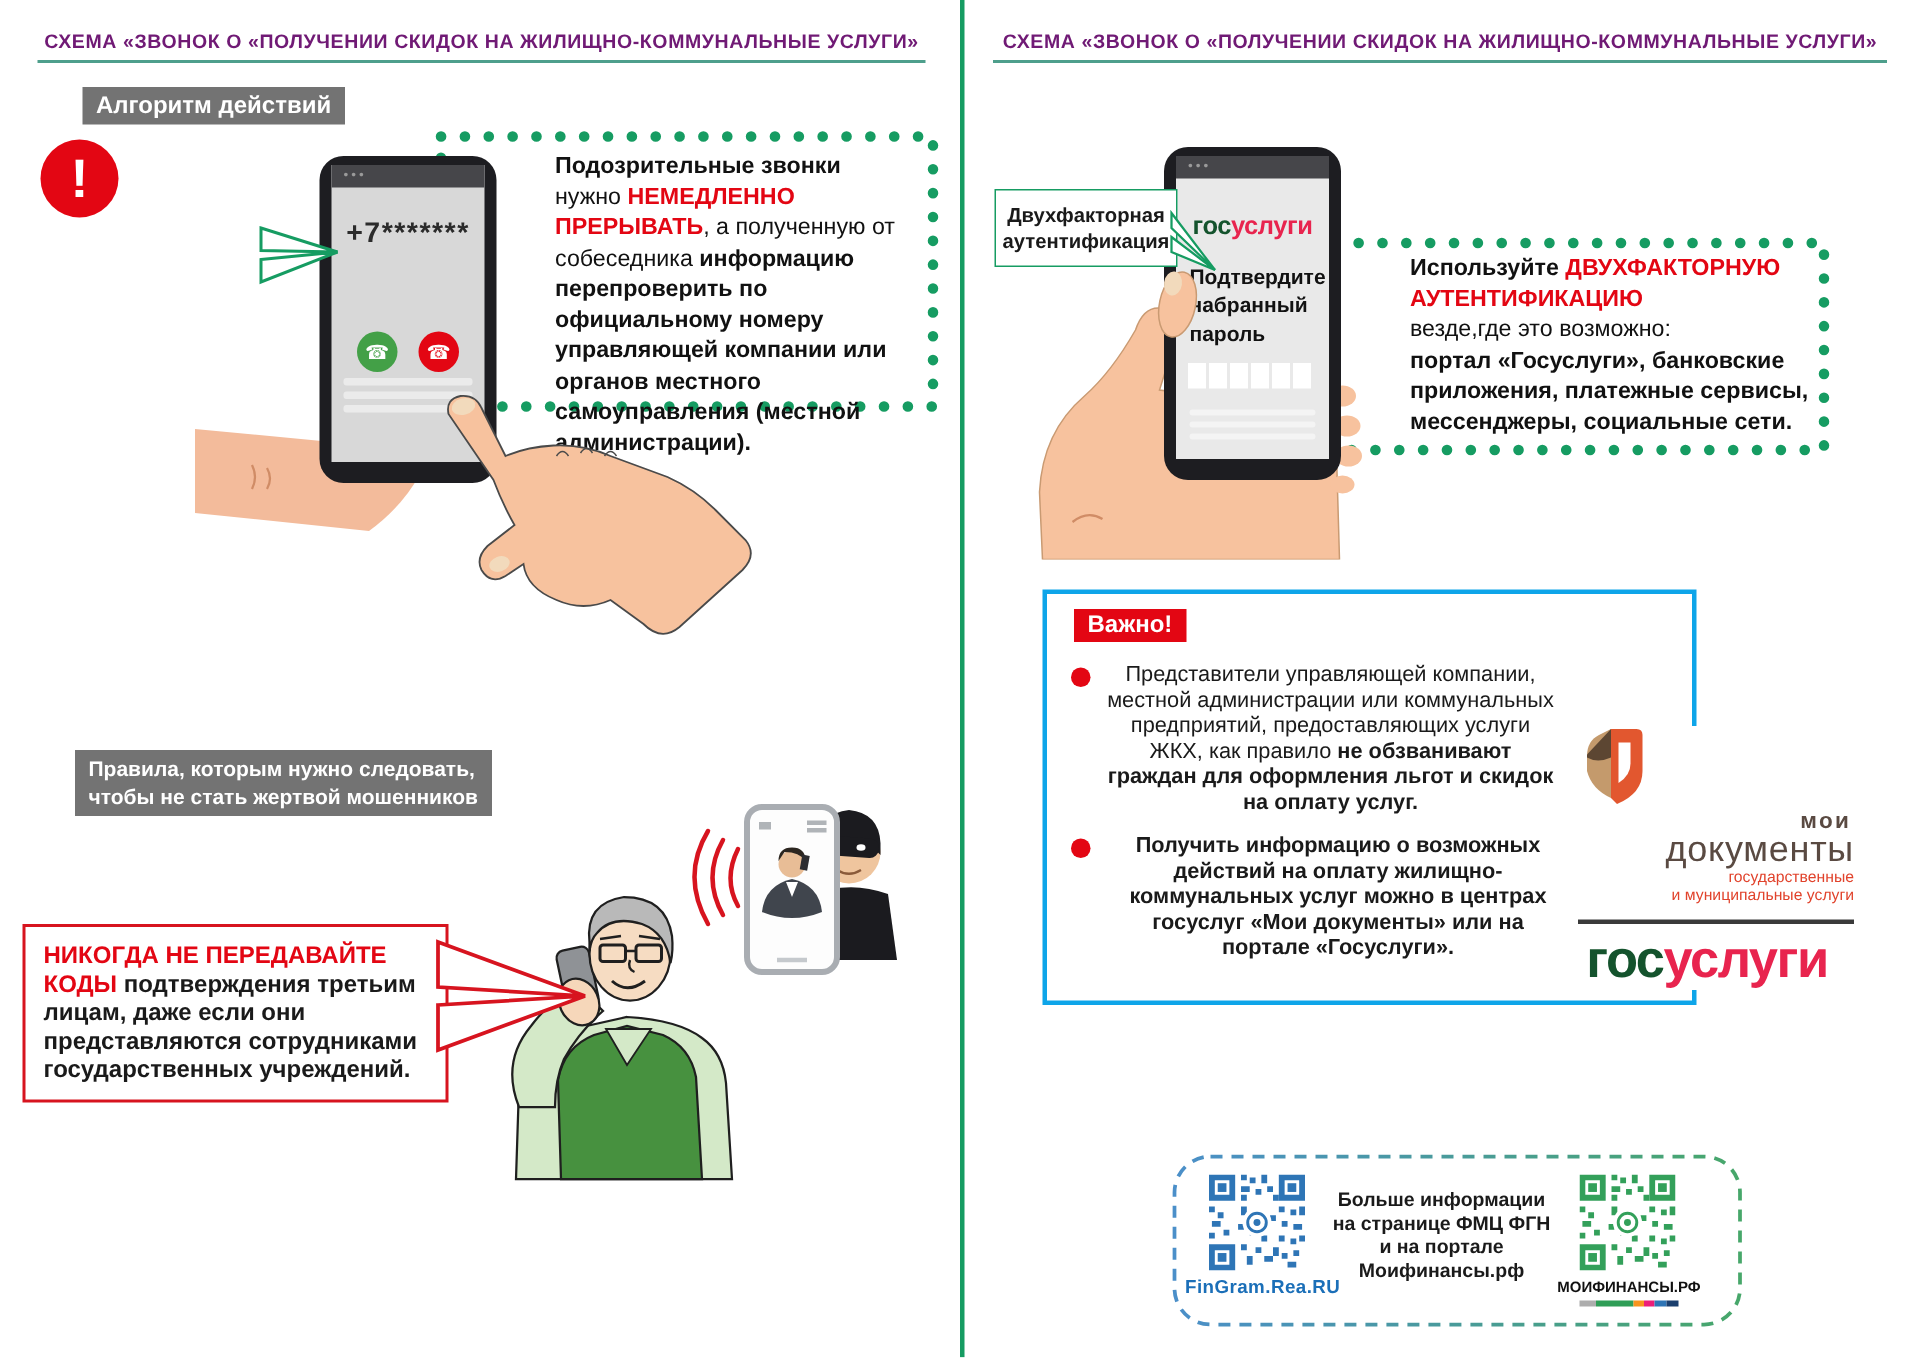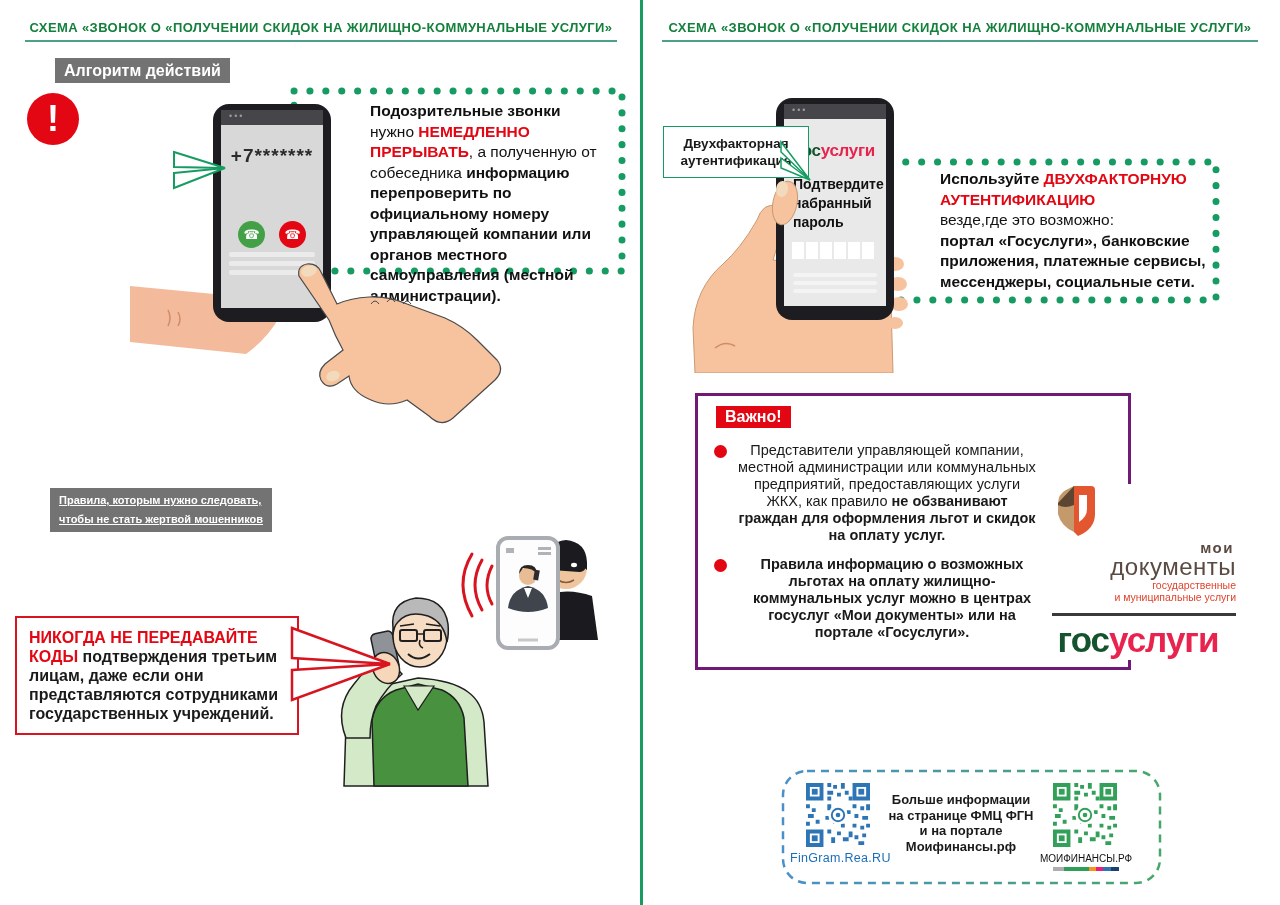--- a/index.html
+++ b/index.html
@@ -1,20 +1,20 @@
 <!DOCTYPE html>
 <html><head>
 <meta charset="utf-8">
 <style>
   html,body{margin:0;padding:0;background:#fff;}
   .canvas{position:relative;width:1280px;height:905px;background:#fff;overflow:hidden;
           font-family:"Liberation Sans",sans-serif;color:#1a1a1a;}
   .abs{position:absolute;}
   
-  .hdr{font-size:13px;font-weight:bold;letter-spacing:.4px;color:#15803d;text-align:center;}
+  .hdr{font-size:13px;font-weight:bold;letter-spacing:.4px;color:#701a75;text-align:center;}
   .hdr-line{height:2px;background:#4e9f8c;}
   .vdivider{width:3px;background:#169c62;}
   
   .badge{background:#737373;color:#fff;font-weight:bold;font-size:16px;line-height:19px;padding:3px 9px;}
   
   .excl{width:52px;height:52px;border-radius:50%;background:#e30613;color:#fff;display:flex;
         align-items:center;justify-content:center;font-size:36px;font-weight:bold;}
   .bubble{background:#fff;border:2px solid #169c62;z-index:6;}
   .bubble.red{border:2.5px solid #d7141f;}
   .ptr{z-index:7;pointer-events:none;}
@@ -32,36 +32,36 @@
   .slines div{height:5px;border-radius:2px;background:#ebebeb;margin:4px auto 0 auto;width:86px;}
   .slines.lite div{background:#f4f4f4;width:84px;height:4px;}
   .gos-logo-sm{margin-top:22px;text-align:center;font-weight:bold;font-size:17px;letter-spacing:-.3px;}
   .prompt{margin:14px 0 0 9px;width:92px;font-size:14px;font-weight:600;line-height:19px;color:#111;}
   .pwrow{display:flex;gap:2px;margin:10px 8px 0 8px;}
   .pwrow div{width:12px;height:17px;background:#fff;}
   
   .advice{font-size:15.5px;line-height:20.5px;color:#111;z-index:2;}
   .advice b{font-weight:bold;} .advice .rd{color:#e30613;font-weight:bold;}
   
-  .impbox{border:3px solid #701a75;z-index:2;}
+  .impbox{border:3px solid #0ea5e9;z-index:2;}
   .impbadge{position:absolute;left:18px;top:10px;background:#e30613;color:#fff;font-weight:bold;
             font-size:16px;padding:2px 9px;}
   .bullet{display:flex;margin:0 0 12px 0;}
   .bullet .dot{flex:0 0 13px;width:13px;height:13px;border-radius:50%;background:#e30613;margin:3px 10px 0 0;}
   .bullet p{margin:0;font-size:14.5px;line-height:17px;}
   
   .moi-text{text-align:right;color:#5a4a42;line-height:1;}
   .moi-text .l1{font-weight:bold;font-size:15px;letter-spacing:1.5px;}
   .moi-text .l2{font-size:24px;letter-spacing:.5px;}
   .moi-sub{color:#e1432c;font-size:10.5px;line-height:12px;text-align:right;}
   .gos-big{font-weight:bold;font-size:35px;letter-spacing:-1px;text-align:center;}
   .blue{color:#14532d;} .crimson{color:#e8244e;}
   
   .ftext{font-size:13px;font-weight:bold;line-height:15.5px;text-align:center;z-index:4;}
-  .qrcap{font-weight:normal;text-align:center;z-index:4;}
+  .qrcap{font-weight:bold;text-align:center;z-index:4;}
   .colorbar{display:flex;height:4px;z-index:4;}
   .colorbar div{height:4px;}
   .z1{z-index:1}.z2{z-index:2}.z5{z-index:5}
 </style>
 </head>
 <body>
 
 <div class="canvas">
 
   <svg width="0" height="0" style="position:absolute">
@@ -138,21 +138,21 @@
     <ellipse cx="24" cy="11" rx="8" ry="5.5" fill="#f2dabc" transform="rotate(-15 24 11)"></ellipse>
     <ellipse cx="48" cy="116" rx="7" ry="5" fill="#f2dabc" transform="rotate(-20 48 116)"></ellipse>
     <path d="M86,44 Q90,38 94,44 M102,42 Q106,36 110,42 M118,44 Q122,38 126,44" stroke="#4a4a4a" stroke-width="1" fill="none"></path>
   </svg>
 
   <svg class="abs ptr" style="left:172px;top:140px;" width="60" height="60">
     <polygon points="2,12 53,28 2,27" fill="#fff" stroke="#169c62" stroke-width="2"></polygon>
     <polygon points="2,33 53,28 2,48" fill="#fff" stroke="#169c62" stroke-width="2"></polygon>
   </svg>
 
-  <div class="abs badge" style="left:50px;top:488px;font-size:11px;text-decoration:underline;">
+  <div class="abs badge" style="left:50px;top:500px;font-size:14px;">
     <div>Правила, которым нужно следовать,</div>
     <div>чтобы не стать жертвой мошенников</div>
   </div>
 
   <div class="abs bubble red" style="left:15px;top:616px;width:256px;padding:10px 12px;font-weight:bold;font-size:16px;line-height:19px;">
     <span style="color:#e30613">НИКОГДА НЕ ПЕРЕДАВАЙТЕ КОДЫ </span><span>подтверждения третьим лицам, даже если они представляются сотрудниками государственных учреждений.</span>
   </div>
   <svg class="abs ptr" style="left:290px;top:618px;" width="110" height="92">
     <polygon points="2,10 100,46 2,40" fill="#fff" stroke="#d7141f" stroke-width="2.5"></polygon>
     <polygon points="2,52 100,46 2,82" fill="#fff" stroke="#d7141f" stroke-width="2.5"></polygon>
@@ -236,39 +236,39 @@
           <div></div>
         </div>
     </div>
   </div>
 
   <svg class="abs z5" style="left:765px;top:175px;" width="45" height="55">
     <ellipse cx="20" cy="28" rx="12" ry="22" transform="rotate(12 20 28)" fill="#f7c29e" stroke="#c99a72" stroke-width="1"></ellipse>
     <ellipse cx="17" cy="14" rx="6" ry="8" transform="rotate(8 17 14)" fill="#f2dabc"></ellipse>
   </svg>
 
-  <div class="abs bubble" style="left:663px;top:126px;width:116px;border-width:1.5px;text-align:center;font-weight:600;font-size:13.5px;line-height:17px;padding:8px 14px;">
+  <div class="abs bubble" style="left:663px;top:126px;width:116px;border-width:1.5px;text-align:center;font-weight:600;font-size:13.5px;line-height:17px;padding:8px 2px;">
     <div>Двухфакторная</div>
     <div>аутентификация</div>
   </div>
   <svg class="abs ptr" style="left:779px;top:138px;" width="40" height="50">
     <polygon points="2,4 31,42 2,14" fill="#fff" stroke="#169c62" stroke-width="1.5"></polygon>
     <polygon points="2,20 31,42 2,30" fill="#fff" stroke="#169c62" stroke-width="1.5"></polygon>
   </svg>
 
   <div class="abs impbox" style="left:695px;top:393px;width:430px;height:271px;">
     <div class="impbadge">Важно!</div>
     <div style="position:absolute;left:16px;top:46px;text-align:center;">
       <div class="bullet">
         <span class="dot"></span>
         <p style="width:300px;"><span>Представители управляющей компании, местной администрации или коммунальных предприятий, предоставляющих услуги ЖКХ, как правило </span><b>не обзванивают граждан для оформления льгот и скидок на оплату услуг.</b></p>
       </div>
       <div class="bullet">
         <span class="dot"></span>
-        <p style="width:310px;font-weight:bold;">Правила информацию о возможных льготах на оплату жилищно-коммунальных услуг можно в центрах госуслуг «Мои документы» или на портале «Госуслуги».</p>
+        <p style="width:310px;font-weight:bold;">Получить информацию о возможных действий на оплату жилищно-коммунальных услуг можно в центрах госуслуг «Мои документы» или на портале «Госуслуги».</p>
       </div>
     </div>
   </div>
 
   <div class="abs" style="left:1040px;top:484px;width:196px;background:#fff;z-index:4;">
     <svg width="46" height="54" style="display:block;margin:0 138px 2px auto;">
       <path d="M22,2 L39,2 Q43,2 43,6 L43,30 Q43,45 26,52 L22,48 Z" fill="#e2572f"></path>
       <path d="M22,2 L22,48 Q9,42 6,30 L6,20 Q6,10 14,6 Z" fill="#c49a6c"></path>
       <path d="M6,19 L22,2 L22,21 Q13,25 6,21 Z" fill="#5c4632"></path>
       <path d="M27,11 L35,11 L35,25 Q35,33 27,38 Z" fill="#fff"></path>

